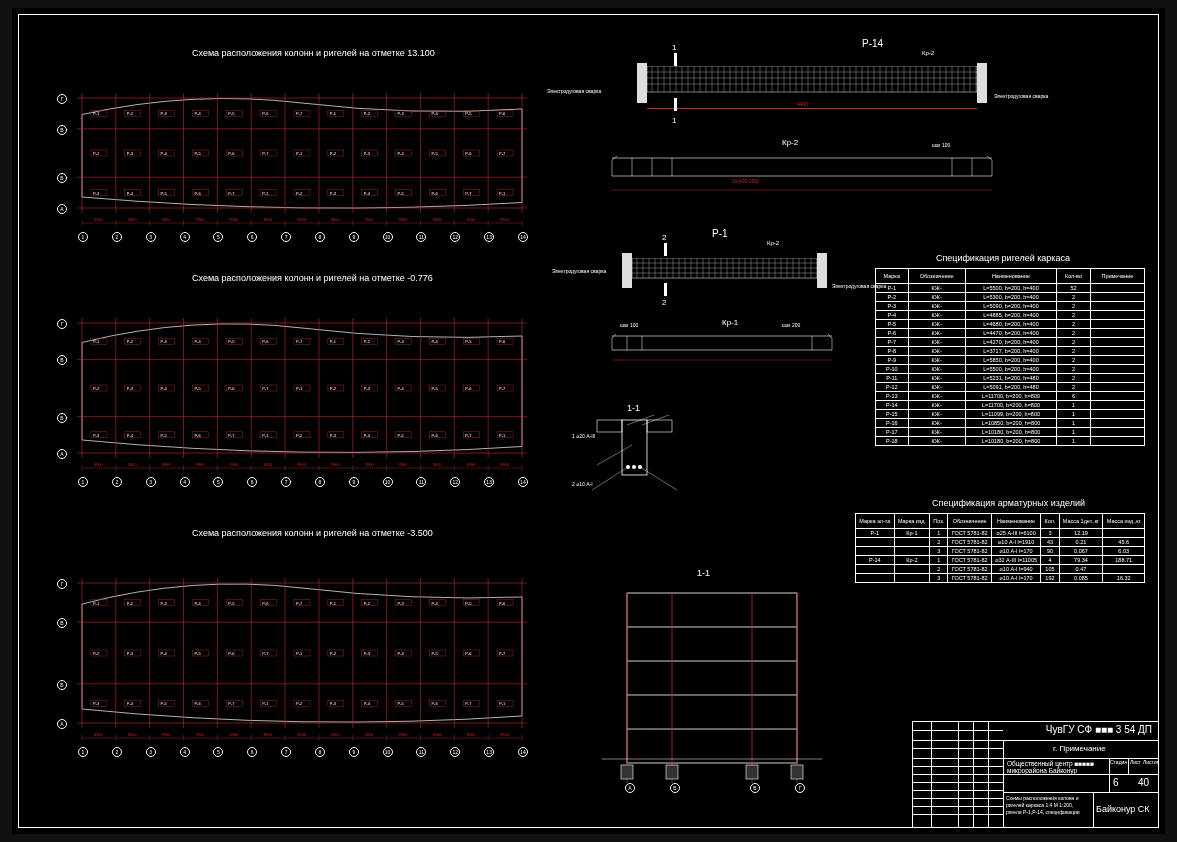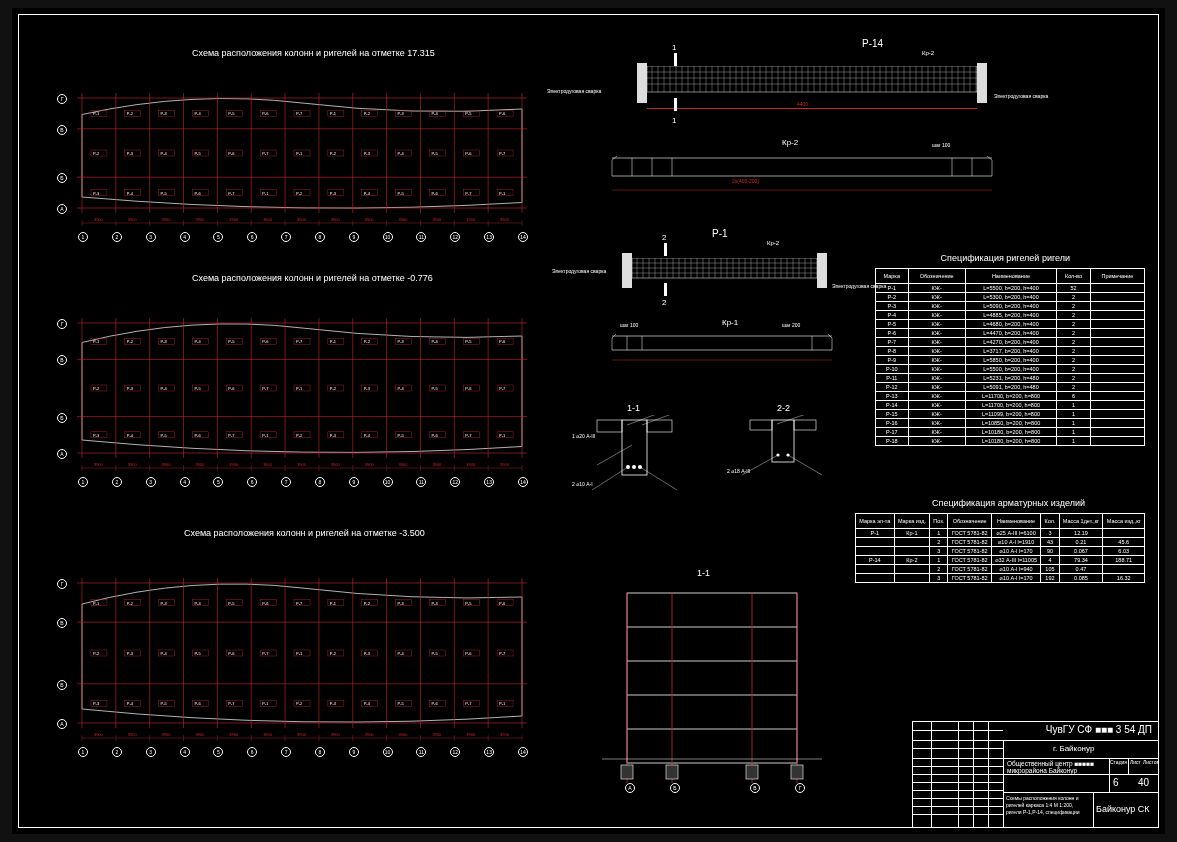--- a/index.html
+++ b/index.html
@@ -16,23 +16,23 @@
   .hline{position:absolute;background:#fff;height:1px}
   .vline{position:absolute;background:#fff;width:1px}
   .dim{position:absolute;color:#c82828;font-size:5px}
 </style>
 </head>
 <body>
 
 <div class="sheet">
   <div class="frame"></div>
 
-  <div class="title" style="left:180px;top:40px">Схема расположения колонн и ригелей на отметке 17.315</div>
+  <div class="title" style="left:180px;top:40px">Схема расположения колонн и ригелей на отметке 13.100</div>
   <div class="title" style="left:180px;top:265px">Схема расположения колонн и ригелей на отметке -0.776</div>
-  <div class="title" style="left:172px;top:520px">Схема расположения колонн и ригелей на отметке -3.500</div>
+  <div class="title" style="left:180px;top:520px">Схема расположения колонн и ригелей на отметке -3.500</div>
 
   <div id="plan1" class="plan-container" style="position:absolute;left:40px;top:70px;width:500px;height:170px">
       <svg width="500" height="170" style="position:absolute;left:0;top:0">
         <path d="M30 36.5 Q 140 12 250 25 T 470 31 L 470 124.5 Q 250 138 30 119 Z" fill="none" stroke="#fff" stroke-width="0.7"></path>
         <g stroke="#c82828" stroke-width="0.6">
           <line x1="30" y1="15" x2="30" y2="135"></line>
           <line x1="63.84615384615385" y1="15" x2="63.84615384615385" y2="135"></line>
           <line x1="97.6923076923077" y1="15" x2="97.6923076923077" y2="135"></line>
           <line x1="131.53846153846155" y1="15" x2="131.53846153846155" y2="135"></line>
           <line x1="165.3846153846154" y1="15" x2="165.3846153846154" y2="135"></line>
@@ -651,32 +651,20 @@
       <rect x="15" y="5" width="25" height="12" fill="none" stroke="#fff" stroke-width="0.6"></rect>
       <rect x="65" y="5" width="25" height="12" fill="none" stroke="#fff" stroke-width="0.6"></rect>
       <circle cx="46" cy="52" r="2" fill="#fff"></circle>
         <circle cx="52" cy="52" r="2" fill="#fff"></circle>
         <circle cx="58" cy="52" r="2" fill="#fff"></circle>
       <path d="M45 10 L80 -3 M60 10 L95 -3 M46 52 L10 75 M58 52 L95 75 M50 30 L15 50" stroke="#fff" stroke-width="0.4"></path>
     </svg>
     <div class="label" style="left:-10px;top:30px;font-size:5px">1 ⌀20 А-III</div>
     <div class="label" style="left:-10px;top:78px;font-size:5px">2 ⌀10 А-I</div>
   </div>
-  <div style="position:absolute;left:720px;top:395px;width:120px;height:100px">
-    <div class="label" style="left:45px;top:0;font-size:9px">2-2</div>
-    <svg width="120" height="90" style="position:absolute;left:0;top:12px">
-      <rect x="40" y="5" width="22" height="42" fill="none" stroke="#fff" stroke-width="0.8"></rect>
-      <rect x="18" y="5" width="22" height="10" fill="none" stroke="#fff" stroke-width="0.6"></rect>
-      <rect x="62" y="5" width="22" height="10" fill="none" stroke="#fff" stroke-width="0.6"></rect>
-      <circle cx="46" cy="40" r="1.6" fill="#fff"></circle>
-        <circle cx="56" cy="40" r="1.6" fill="#fff"></circle>
-      <path d="M45 9 L80 -3 M46 40 L10 60 M56 40 L90 60" stroke="#fff" stroke-width="0.4"></path>
-    </svg>
-    <div class="label" style="left:-5px;top:65px;font-size:5px">2 ⌀18 А-III</div>
-  </div>
 
   <div style="position:absolute;left:585px;top:560px;width:230px;height:230px">
     <div class="label" style="left:100px;top:0;font-size:9px">1-1</div>
     <svg width="230" height="220" style="position:absolute;left:0;top:15px">
       <g stroke="#fff" stroke-width="0.8" fill="none">
         <rect x="30" y="10" width="170" height="170"></rect>
         <line x1="30" y1="44" x2="200" y2="44"></line>
           <line x1="30" y1="78" x2="200" y2="78"></line>
         <line x1="30" y1="112" x2="200" y2="112"></line>
           <line x1="30" y1="146" x2="200" y2="146"></line>
@@ -702,21 +690,21 @@
         <span>Б</span>
       </div>
     <div class="grid-mark" style="left:153px;top:215px">
         <span>В</span>
       </div>
     <div class="grid-mark" style="left:198px;top:215px">
         <span>Г</span>
       </div>
   </div>
 
-  <div class="label" style="right:95px;top:245px;font-size:9px">Спецификация ригелей ригели</div>
+  <div class="label" style="right:95px;top:245px;font-size:9px">Спецификация ригелей каркаса</div>
   <table class="tbl" id="spec1" style="right:20px;top:260px;width:270px">
       <tbody>
         <tr>
           <th>Марка</th>
           <th>Обозначение</th>
           <th>Наименование</th>
           <th>Кол-во</th>
           <th>Примечание</th>
         </tr>
         <tr>
@@ -940,21 +928,21 @@
     <div class="hline" style="left:0;top:60px;width:90px"></div>
     <div class="hline" style="left:0;top:68px;width:90px"></div>
     <div class="hline" style="left:0;top:76px;width:90px"></div>
     <div class="hline" style="left:0;top:84px;width:90px"></div>
     <div class="hline" style="left:0;top:92px;width:90px"></div>
     <div class="vline" style="left:18px;top:0;height:105px"></div>
     <div class="vline" style="left:45px;top:0;height:105px"></div>
     <div class="vline" style="left:60px;top:0;height:105px"></div>
     <div class="vline" style="left:75px;top:0;height:105px"></div>
     <div style="right:6px;top:2px;font-size:10px">ЧувГУ СФ ■■■ 3 54 ДП</div>
-    <div style="left:140px;top:22px;font-size:8px">г. Байконур</div>
+    <div style="left:140px;top:22px;font-size:8px">г. Примечание</div>
     <div style="left:94px;top:38px;font-size:6.5px">Общественный центр ■■■■■</div>
     <div style="left:94px;top:45px;font-size:6.5px">микрорайона     Байконур</div>
     <div style="left:197px;top:37px;font-size:5px">Стадия</div>
     <div style="left:217px;top:37px;font-size:5px">Лист</div>
     <div style="left:230px;top:37px;font-size:5px">Листов</div>
     <div style="left:200px;top:55px;font-size:10px">6</div>
     <div style="left:225px;top:55px;font-size:10px">40</div>
     <div style="left:93px;top:73px;font-size:5px">Схемы расположения колонн и</div>
     <div style="left:93px;top:80px;font-size:5px">ригелей каркаса 1:4 М 1:200,</div>
     <div style="left:93px;top:87px;font-size:5px">ригели Р-1,Р-14, спецификации</div>

